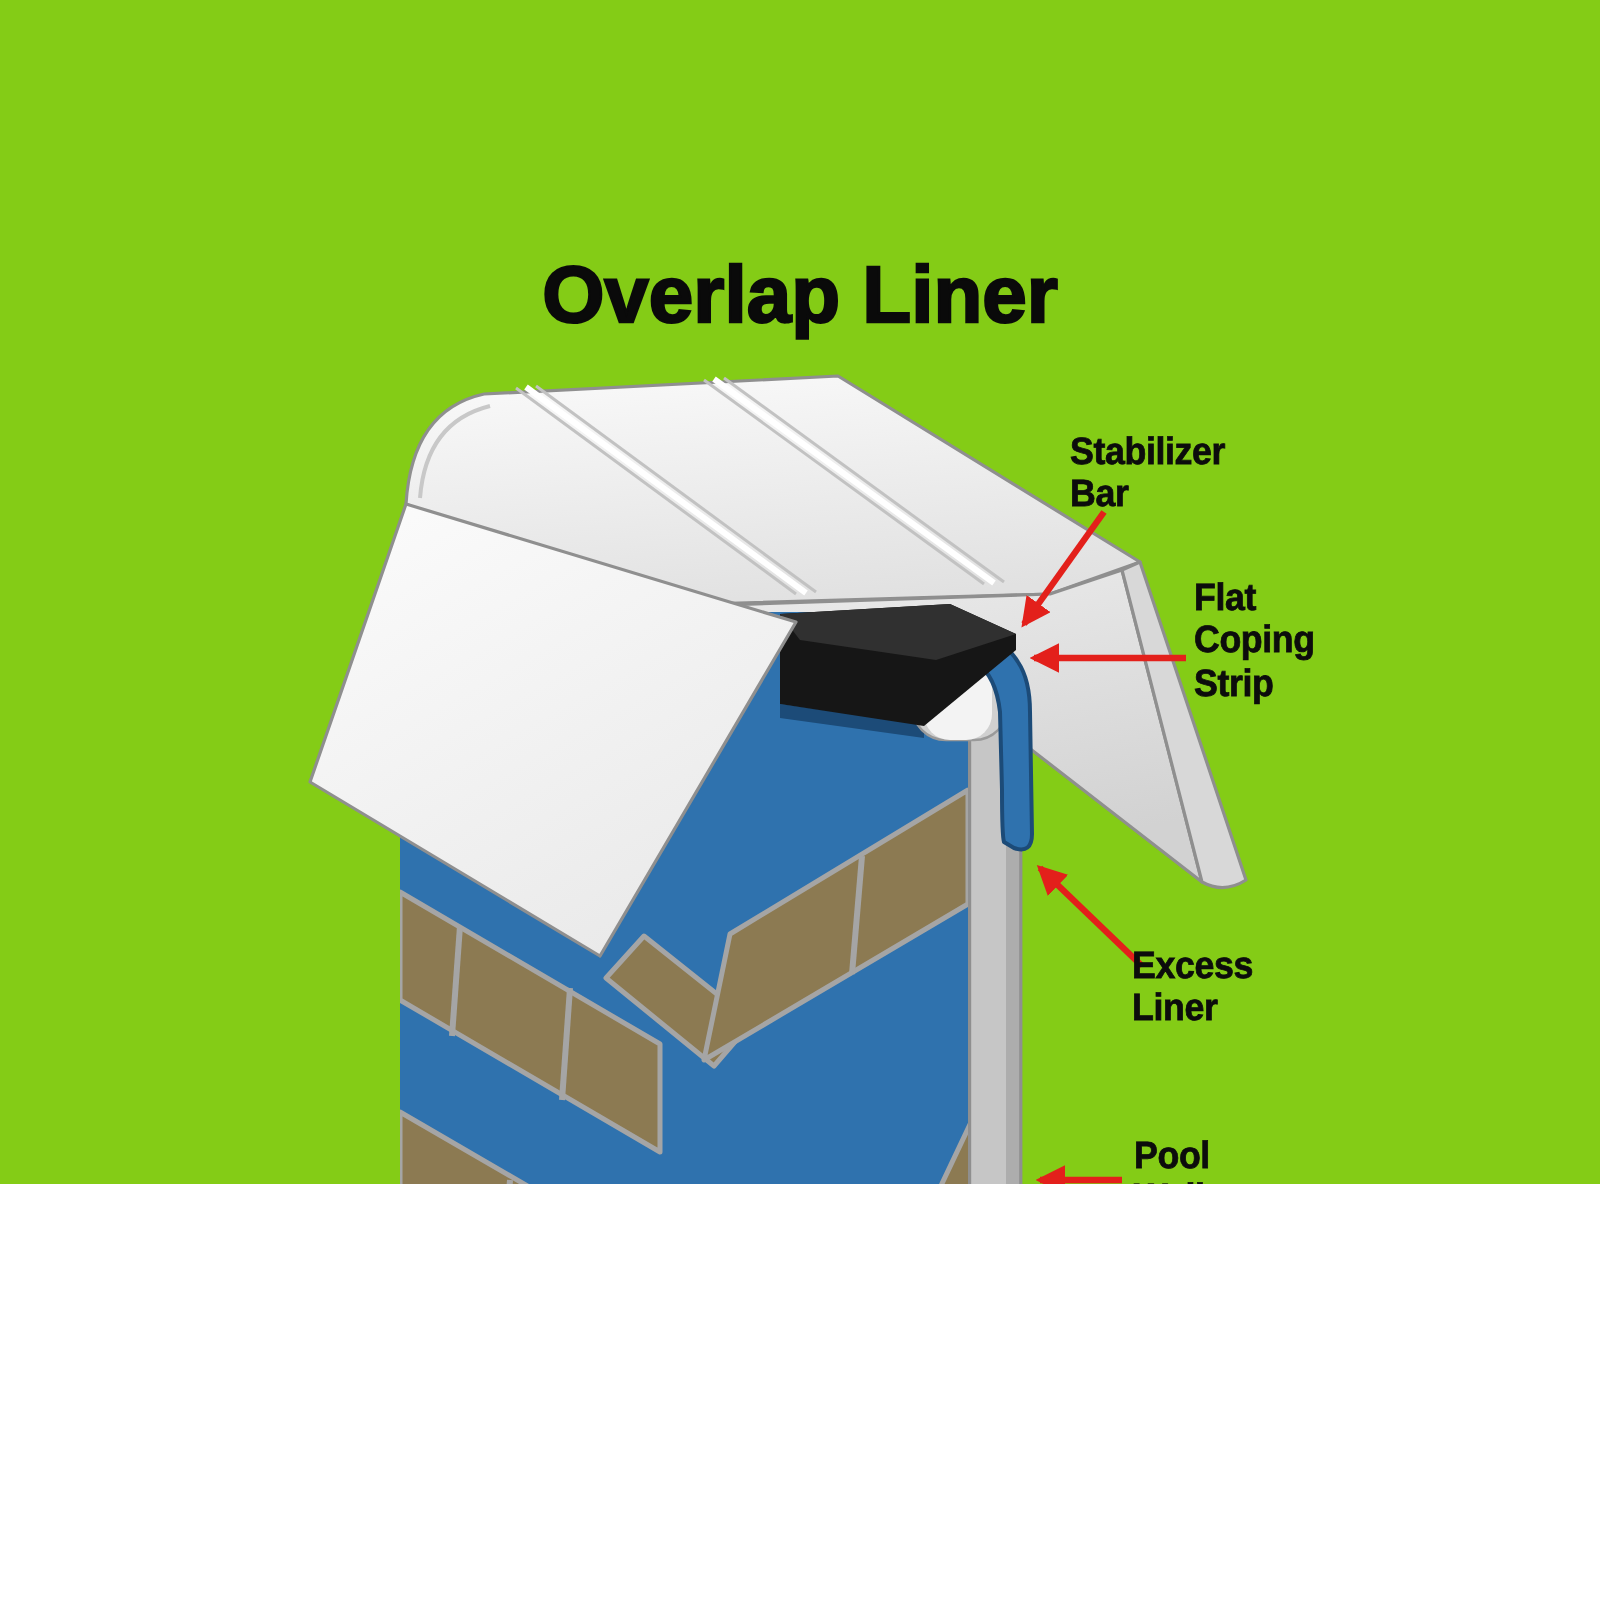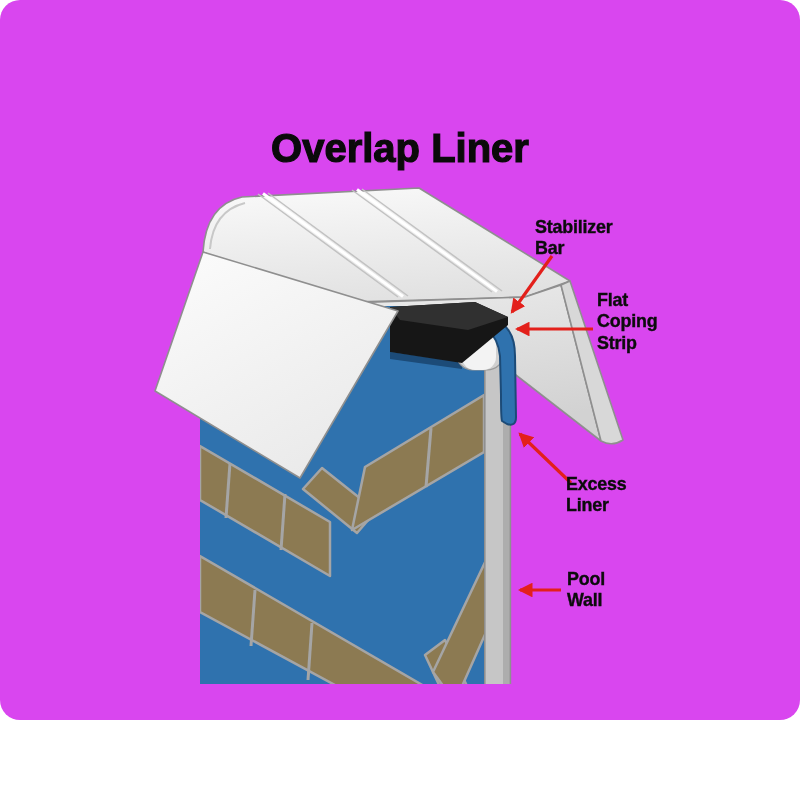--- a/index.html
+++ b/index.html
@@ -1,23 +1,22 @@
 <!DOCTYPE html>
 <html><head>
 <meta charset="utf-8">
 <style>
   html, body { margin: 0; padding: 0; background: #ffffff; }
   #stage {
     position: relative;
     width: 800px;
-    height: 720px;
-    background: #d946ef;
+    height: 592px;
+    background: #84cc16;
     overflow: hidden;
     font-family: "Liberation Sans", sans-serif;
-    border-radius: 20px;
   }
   #art { position: absolute; left: 0; top: 0; }
   .title {
     position: absolute;
     left: 0; right: 0;
     top: 126px;
     text-align: center;
     font-size: 40px;
     font-weight: bold;
     letter-spacing: 0px;

